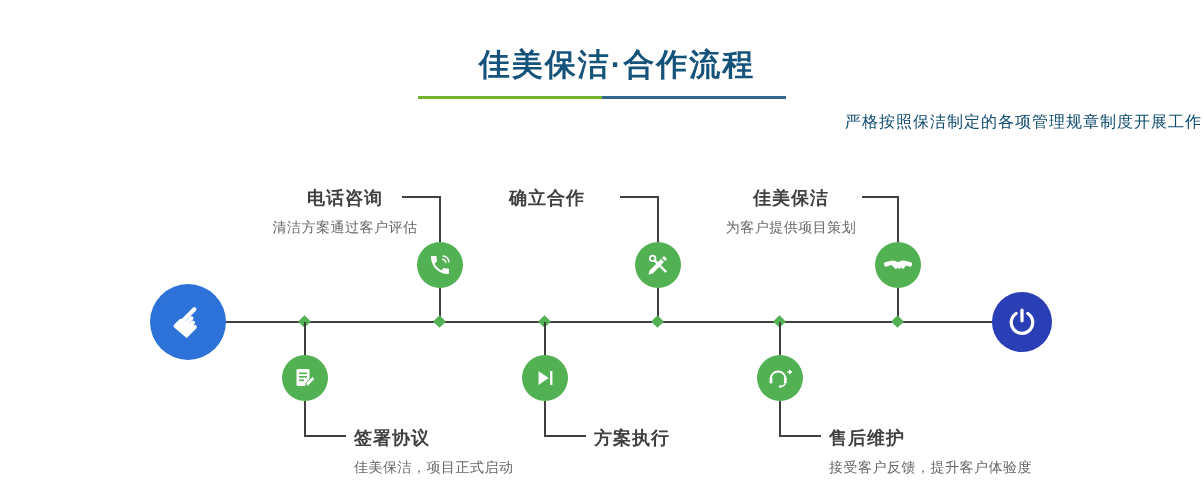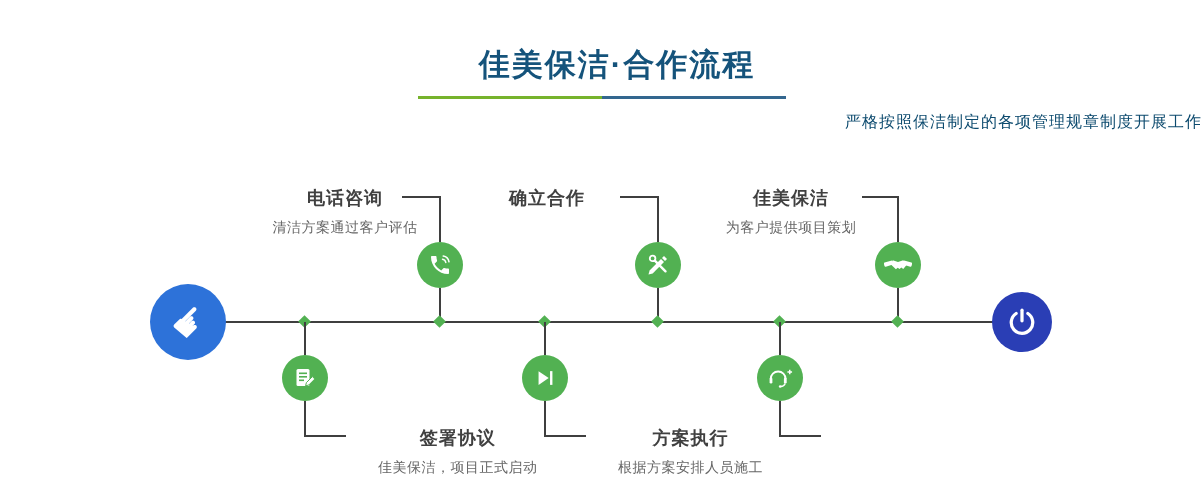--- a/index.html
+++ b/index.html
@@ -23,21 +23,21 @@
 
   .node-circle { position:absolute; border-radius:50%; display:flex; align-items:center; justify-content:center; }
   .start-node { left:150px; top:284px; width:76px; height:76px; background:#2d72d9; }
   .end-node   { left:992px; top:292px; width:60px; height:60px; background:#2a3eb5; }
   .green-node { width:46px; height:46px; background:#52b152; }
 
   .hand-glyph { color:#fff; font-size:40px; line-height:1; transform:rotate(-45deg) translate(1px,1px); }
 
   
   .top-label { position:absolute; width:210px; text-align:center; }
-  .bottom-label { position:absolute; text-align:center;margin-left:24px; }
+  .bottom-label { position:absolute; text-align:left; }
   .step-title { font-size:18px; font-weight:bold; color:#404040; letter-spacing:1px; }
   .step-desc  { font-size:14px; color:#666666; margin-top:9px; letter-spacing:0.5px; }
 </style>
 </head>
 <body>
 
 <div class="stage">
 
   <div class="main-title">佳美保洁·合作流程</div>
   <div class="divider">
@@ -129,31 +129,34 @@
   <div class="node-circle green-node" style="left:522px; top:355px;">
     <svg width="22" height="22" viewBox="0 0 24 24" fill="#fff">
       <path d="M5 4.5l11 7.5-11 7.5z"></path>
       <rect x="17.5" y="4.5" width="2.6" height="15"></rect>
     </svg>
   </div>
   <div class="vline" style="left:544px; top:401px; width:2px; height:35px;"></div>
   <div class="hline" style="left:544px; top:435px; width:42px; height:2px;"></div>
   <div class="bottom-label" style="left:594px; top:426px;">
     <div class="step-title">方案执行</div>
-    <div class="step-desc">根据方案安排人员施工</div>
   </div>
 
   <div class="diamond" style="left:775px; top:317px;"></div>
   <div class="vline" style="left:779px; top:322px; width:2px; height:33px;"></div>
   <div class="node-circle green-node" style="left:757px; top:355px;">
     <svg width="26" height="24" viewBox="0 0 28 24">
       <path d="M4 13a8 8 0 0 1 16 0" fill="none" stroke="#fff" stroke-width="2"></path>
       <rect x="2.8" y="11.5" width="3" height="6.5" rx="1.5" fill="#fff"></rect>
       <rect x="18.2" y="11.5" width="3" height="6.5" rx="1.5" fill="#fff"></rect>
       <path d="M19.6 18a5.2 5.2 0 0 1-4.8 3.2" fill="none" stroke="#fff" stroke-width="1.6"></path>
       <circle cx="14.2" cy="21.2" r="1.4" fill="#fff"></circle>
       <path d="M22 5.5h5M24.5 3v5" stroke="#fff" stroke-width="1.6"></path>
     </svg>
   </div>
   <div class="vline" style="left:779px; top:401px; width:2px; height:35px;"></div>
   <div class="hline" style="left:779px; top:435px; width:42px; height:2px;"></div>
+  <div class="bottom-label" style="left:829px; top:426px;">
+    <div class="step-title">售后维护</div>
+    <div class="step-desc">接受客户反馈，提升客户体验度</div>
+  </div>
 
 </div>
 
 </body></html>

